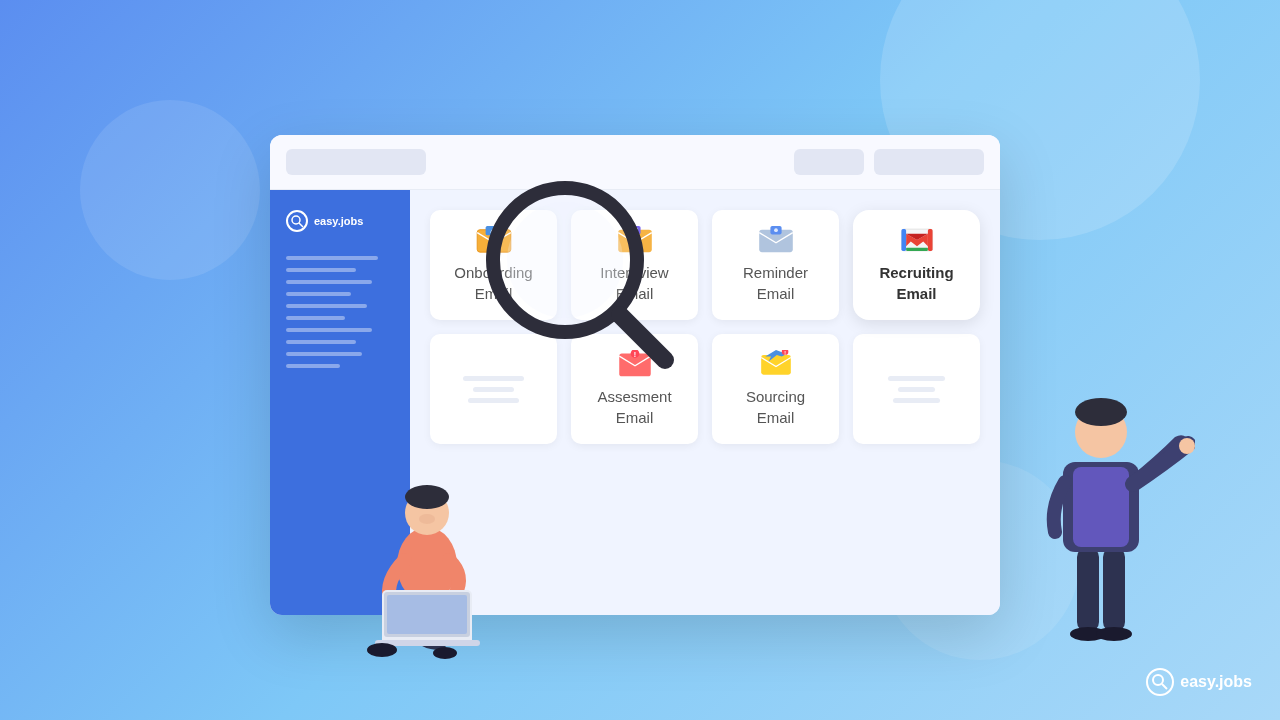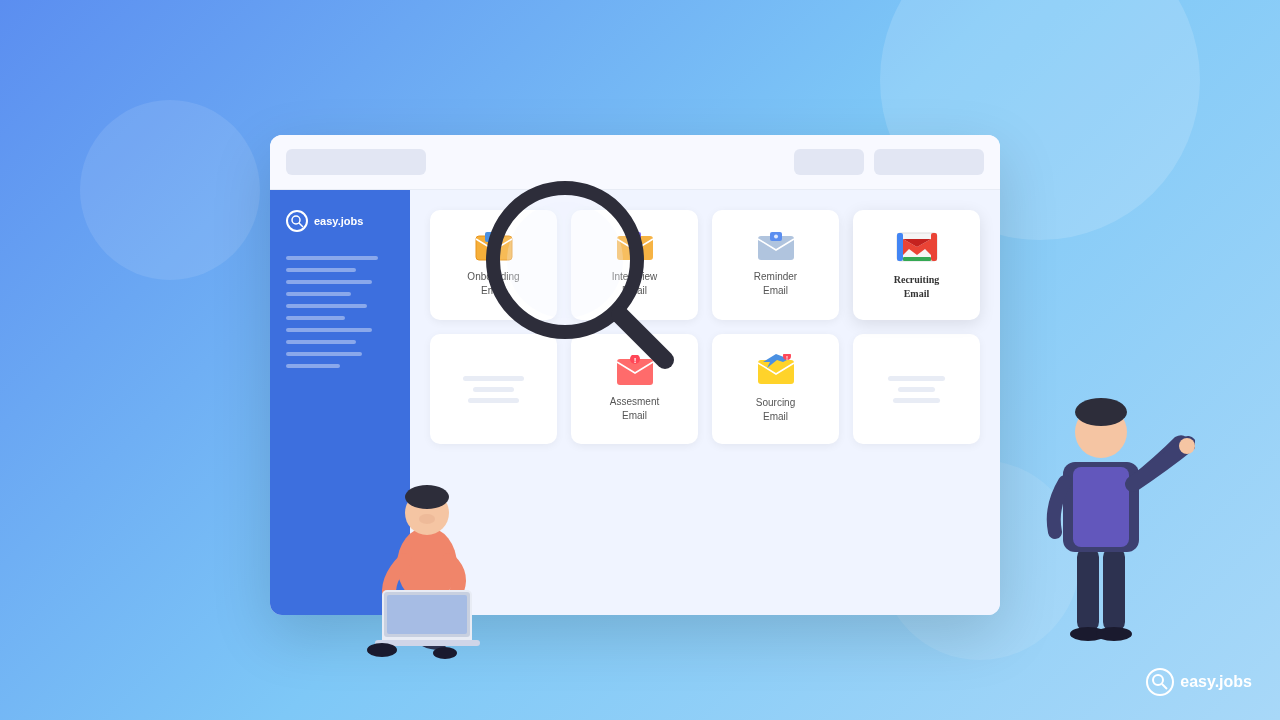--- a/index.html
+++ b/index.html
@@ -145,41 +145,40 @@
       display: flex;
       flex-direction: column;
       align-items: center;
       justify-content: center;
       text-align: center;
       box-shadow: 0 2px 8px rgba(0,0,0,0.06);
       height: 110px;
     }
 
     .email-card-label {
-      font-size: 10px;
+      font-size: 15px;
       color: #555;
       margin-top: 8px;
       line-height: 1.4;
     }
 
     
     .recruiting-card {
       background: white;
-      border-radius: 10px;
+      border-radius: 16px;
       padding: 16px 12px;
       display: flex;
       flex-direction: column;
       align-items: center;
       justify-content: center;
       text-align: center;
       box-shadow: 0 4px 16px rgba(0,0,0,0.1);
       height: 110px;
       position: relative;
       z-index: 5;
-      font-family: Liberation Serif, serif;
     }
     .recruiting-card .email-card-label {
       font-weight: 600;
       color: #333;
     }
 
     
     .bottom-logo {
       position: absolute;
       bottom: 24px;

